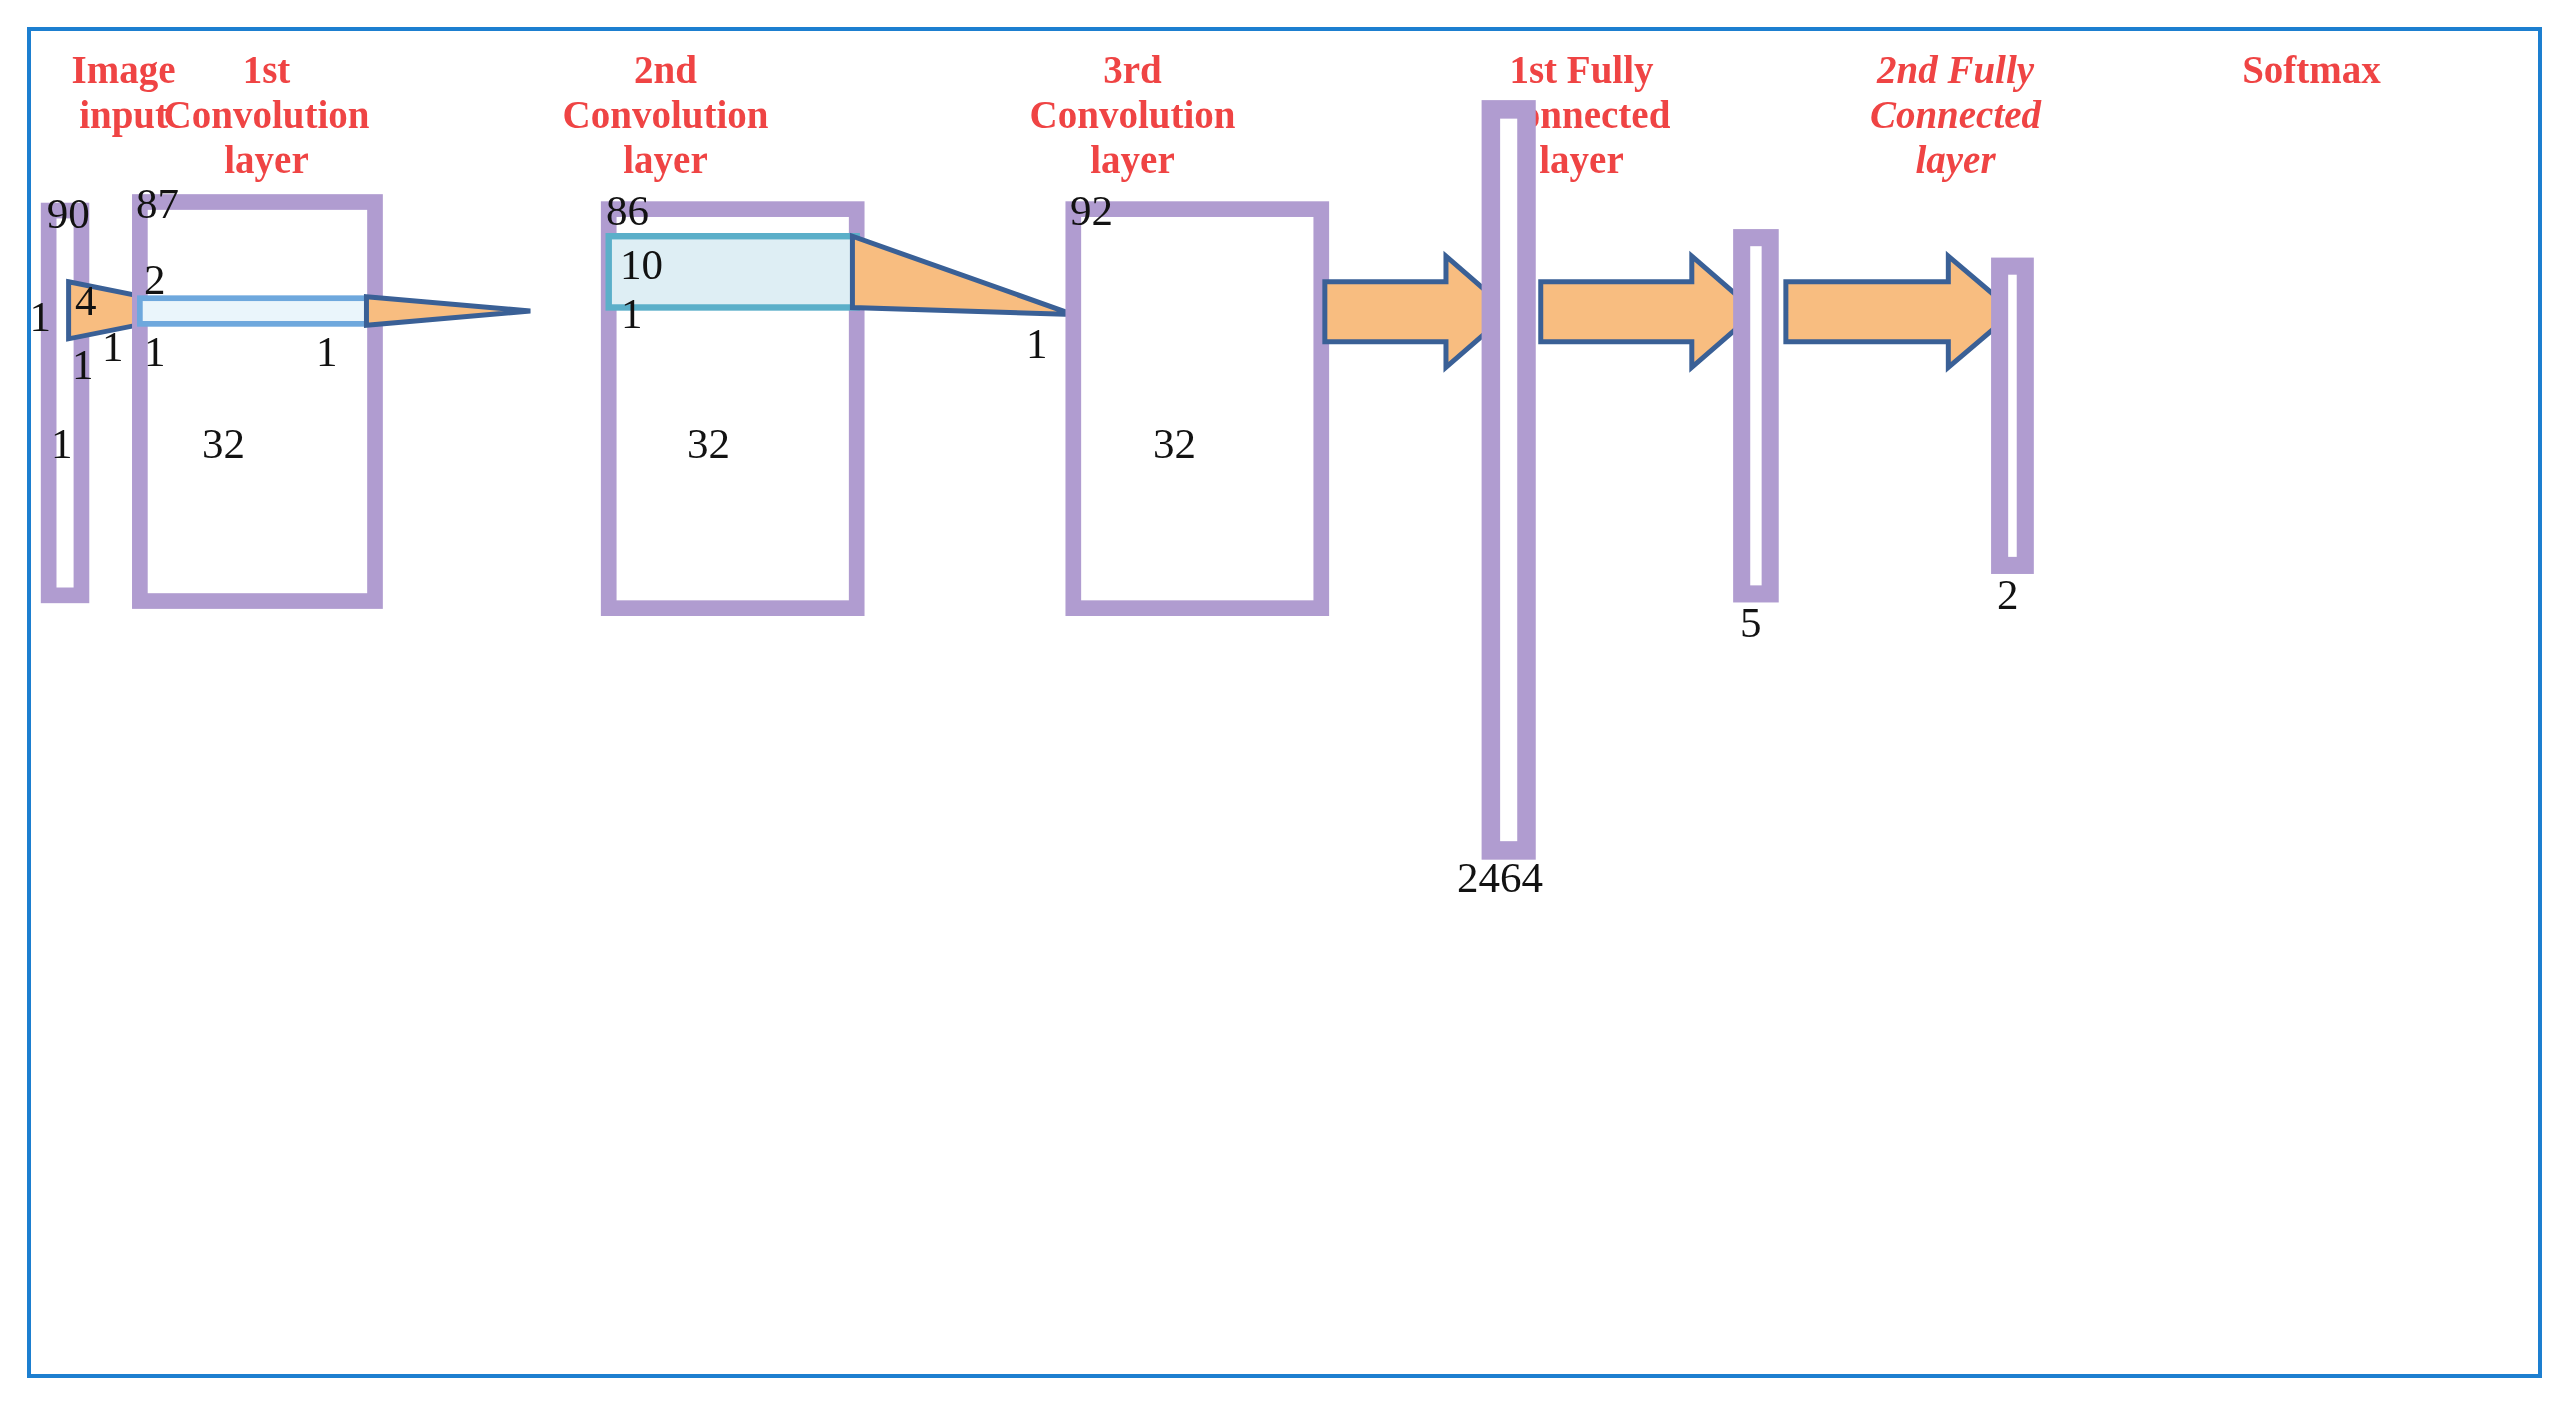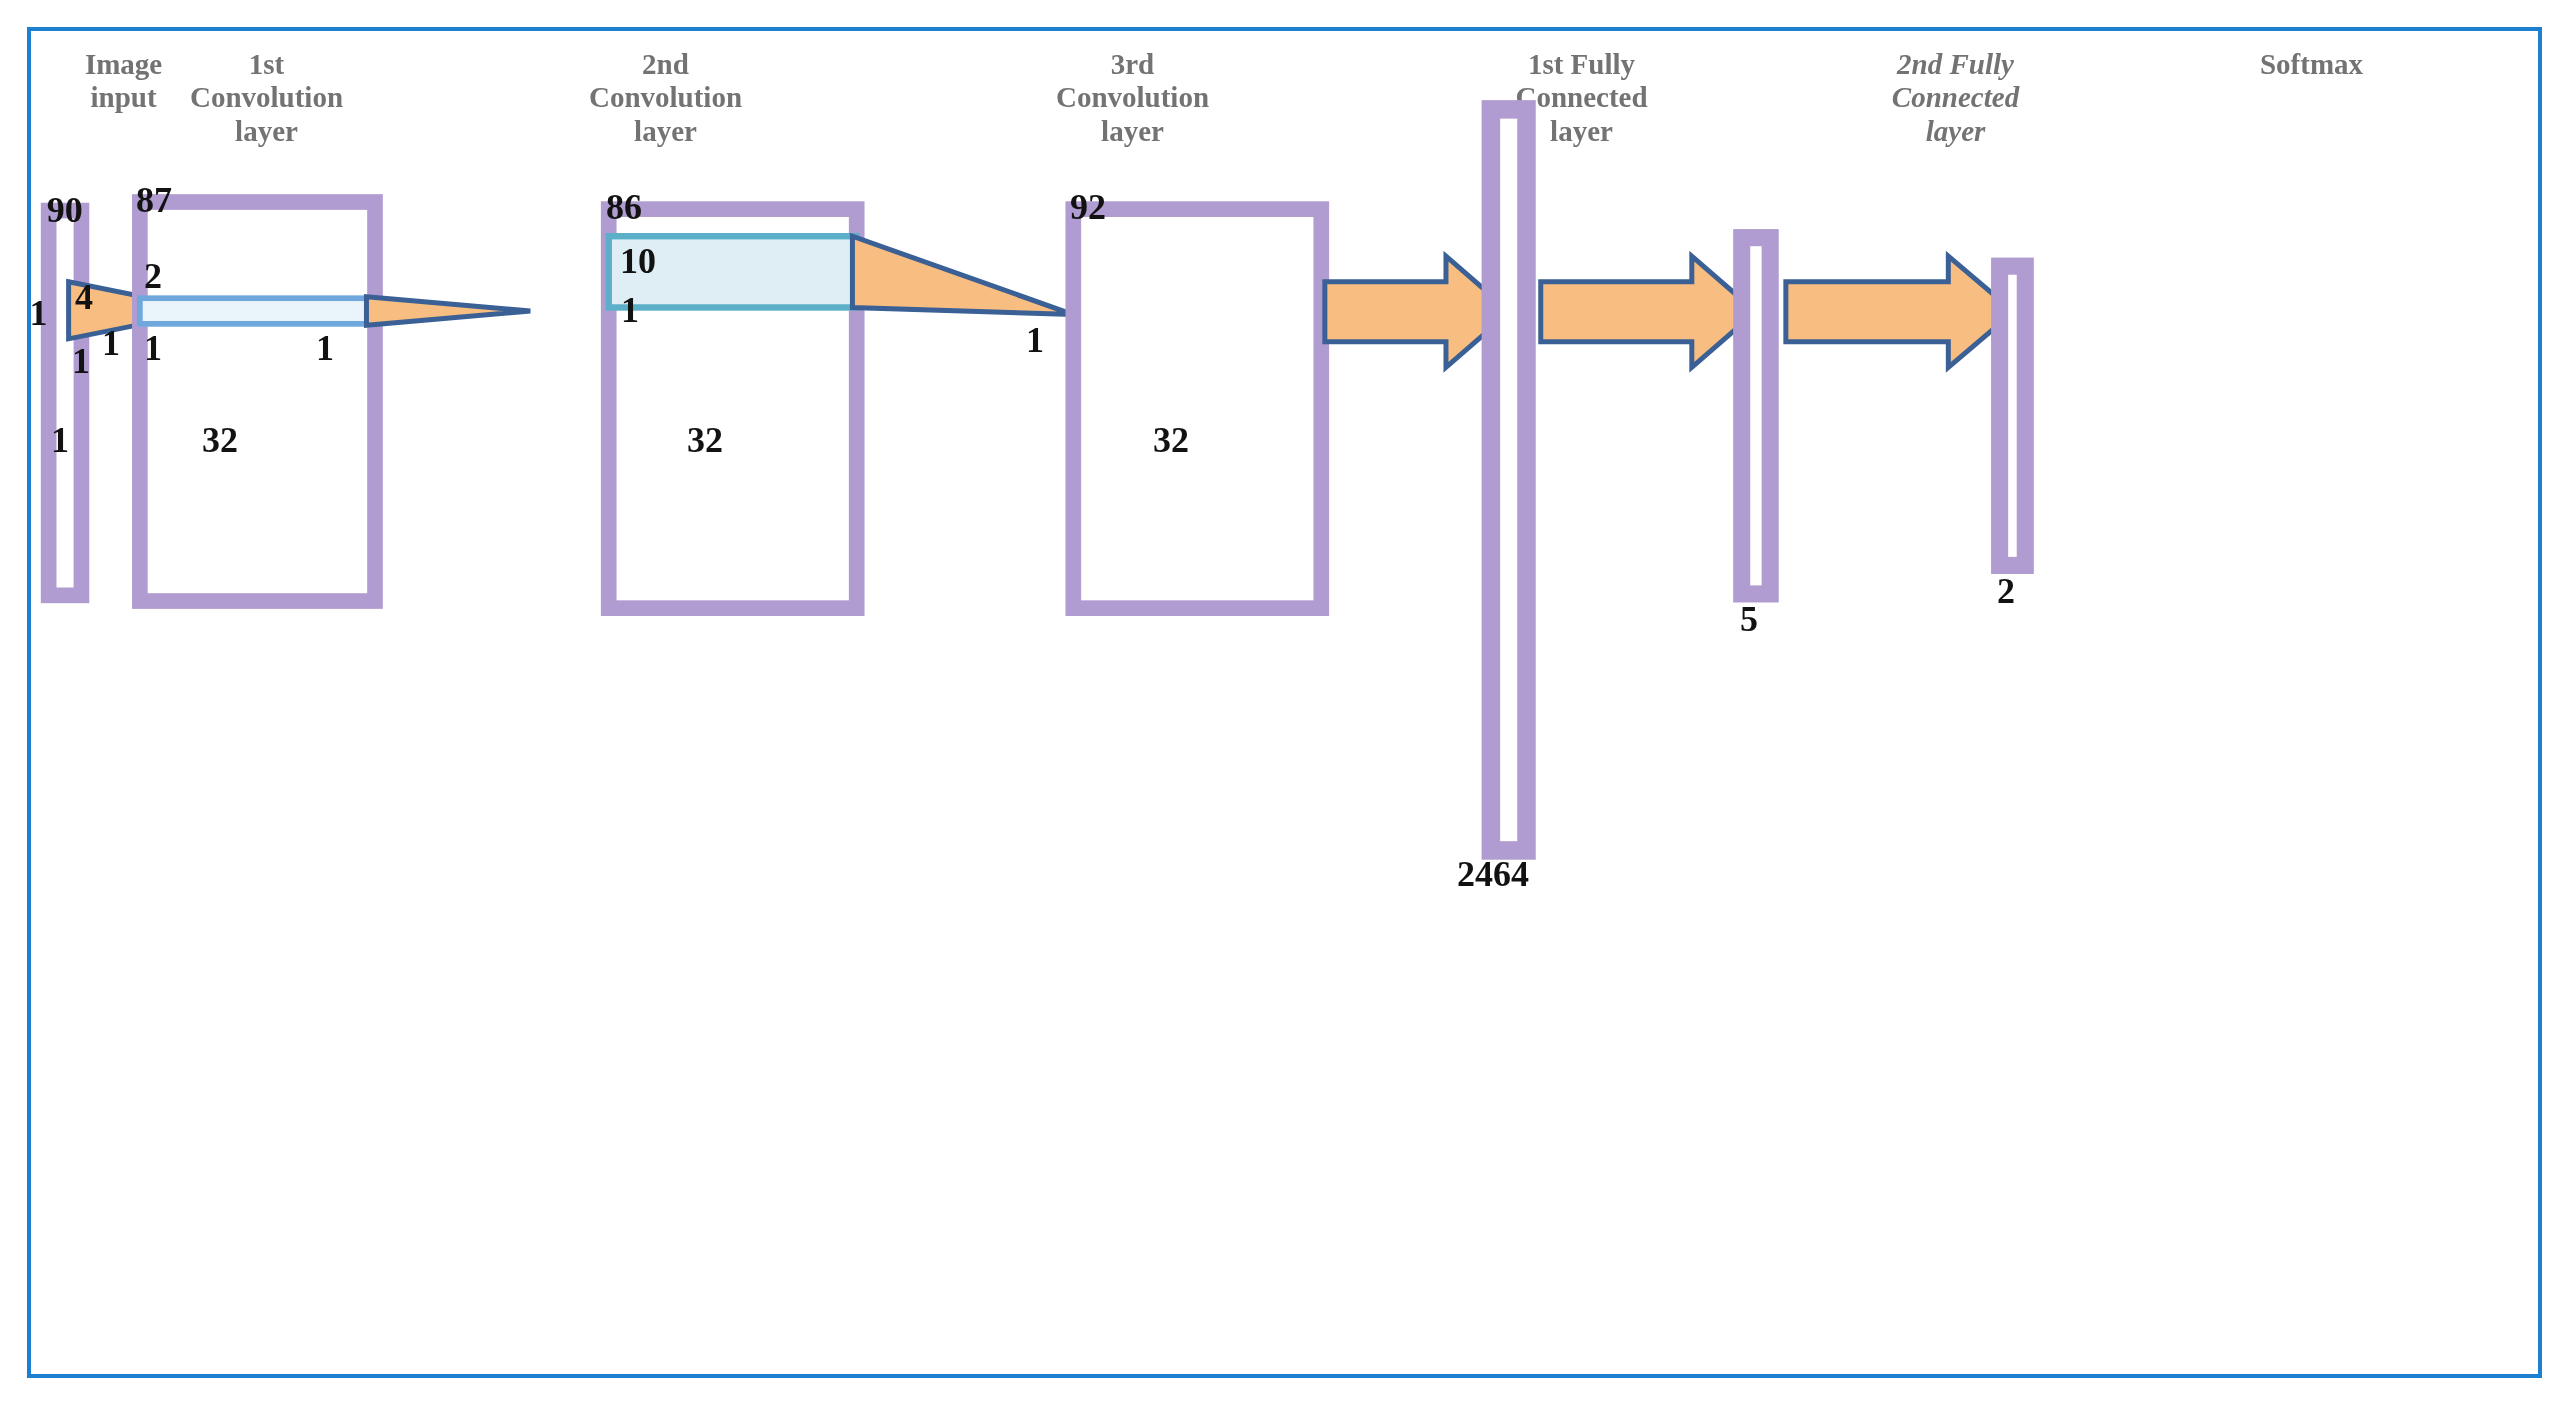--- a/index.html
+++ b/index.html
@@ -1,22 +1,22 @@
 <!DOCTYPE html>
 <html style="font-size:11.4px"><head>
 <meta charset="utf-8">
 <style>
   html,body{margin:0;padding:0;background:#ffffff;}
   body{width:2576px;height:1409px;font-family:"Liberation Serif",serif;}
   #frame{position:absolute;left:27px;top:27px;width:2515px;height:1351px;
          border:4.3px solid #1d7fd0;background:#ffffff;box-sizing:border-box;}
-  .hdr{position:absolute;text-align:center;color:#737373;font-weight:bold;
-       font-family:"Liberation Serif",serif;font-size:29px;line-height:1.15;}
-  .num{position:absolute;color:#121212;font-weight:bold;
-       font-family:"Liberation Serif",serif;font-size:36px;line-height:1;
+  .hdr{position:absolute;text-align:center;color:#ef4444;font-weight:bold;
+       font-family:"Liberation Serif",serif;font-size:39px;line-height:1.15;}
+  .num{position:absolute;color:#121212;font-weight:normal;
+       font-family:"Liberation Serif",serif;font-size:43px;line-height:1;
        white-space:nowrap;}
   svg{position:absolute;left:0;top:0;overflow:visible;}
 </style>
 </head>
 <body>
 
 <div id="frame">
 
   <div class="hdr" style="left:7.1px;top:17px;width:171px;">
     <div>Image</div>

